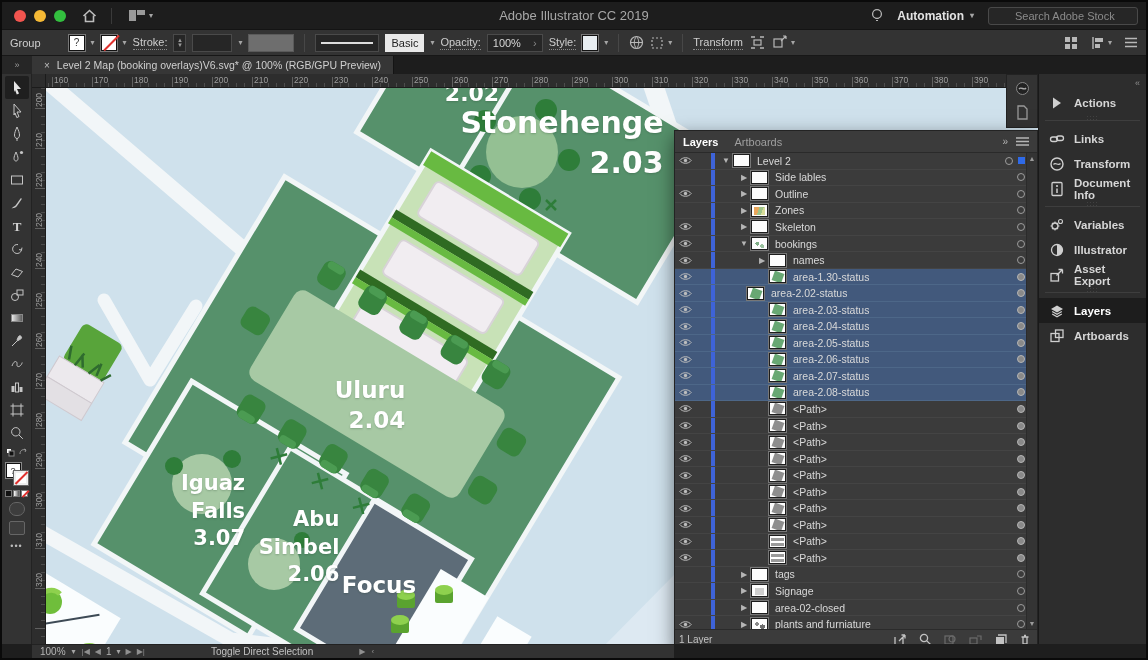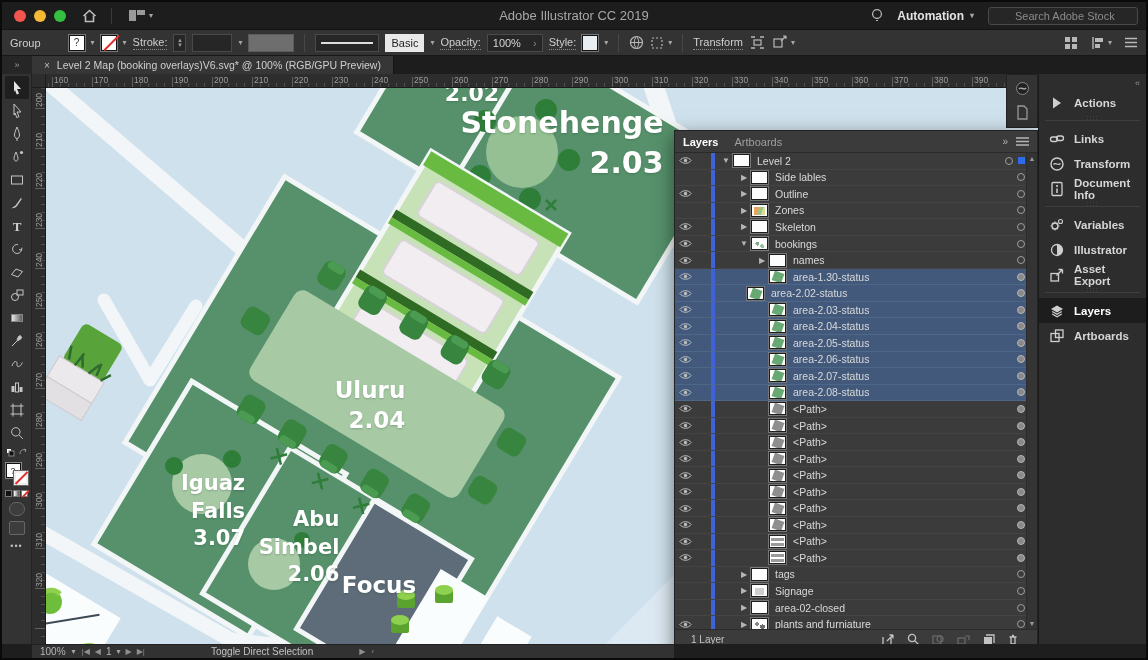--- a/index.html
+++ b/index.html
@@ -106,21 +106,21 @@
      radial-gradient(circle at 30% 40%, #7fae86 0 2px, transparent 2px),
      radial-gradient(circle at 75% 70%, #9ac29f 0 2px, transparent 2px); }
   .th-signage::after { content:""; position:absolute; left:3px; top:3px; width:9px; height:7px; background:#cfcfcf; }
   .th-plants::after { content:""; position:absolute; left:2px; top:2px; width:12px; height:9px; background:
      radial-gradient(circle at 25% 35%, #8a8a8a 0 2px, transparent 2px),
      radial-gradient(circle at 70% 65%, #6f6f6f 0 2.5px, transparent 2.5px); }
   .lr-name { white-space:nowrap; overflow:hidden; text-overflow:ellipsis; }
   .lr-target { margin-left:auto; width:8px; height:8px; border:1px solid #9d9d9d; border-radius:50%; flex:none; }
   .lr-target.filled { background:#898989; border-color:#b5b5b5; }
   .lr-chip { width:7px; height:7px; background:#2f6ae8; margin-left:5px; flex:none; }
-  .lp-footer { height:20px; background:#3b3b3b; border-top:1px solid #2b2b2b; display:flex; align-items:center; padding:0 16px; color:#c3c3c3; font-size:10px; }
+  .lp-footer { height:20px; background:#3b3b3b; border-top:1px solid #2b2b2b; display:flex; align-items:center; padding:0 4px; color:#c3c3c3; font-size:10px; }
   .lp-f-icons { margin-left:auto; display:flex; gap:10px; align-items:center; }
   .lp-f-icons .fic { opacity:1; }
   .lp-f-icons .fic.disabled { opacity:.35; }
 
   
   .dock { position:absolute; right:0; top:0; width:108px; bottom:0; background:#2d2d2d; border-left:1px solid #191919; padding-top:4px; }
   .dock-collapse { text-align:right; color:#8e8e8e; font-size:9px; padding:0 6px 2px; }
   .dock-item { height:25px; display:flex; align-items:center; gap:9px; padding:0 10px; color:#d6d6d6; font-size:11.5px; font-weight:bold; }
   .dock-item.active { background:#1d1d1d; color:#fff; }
   .dock-div { height:1px; background:#3e3e3e; margin:5px 6px; position:relative; }

